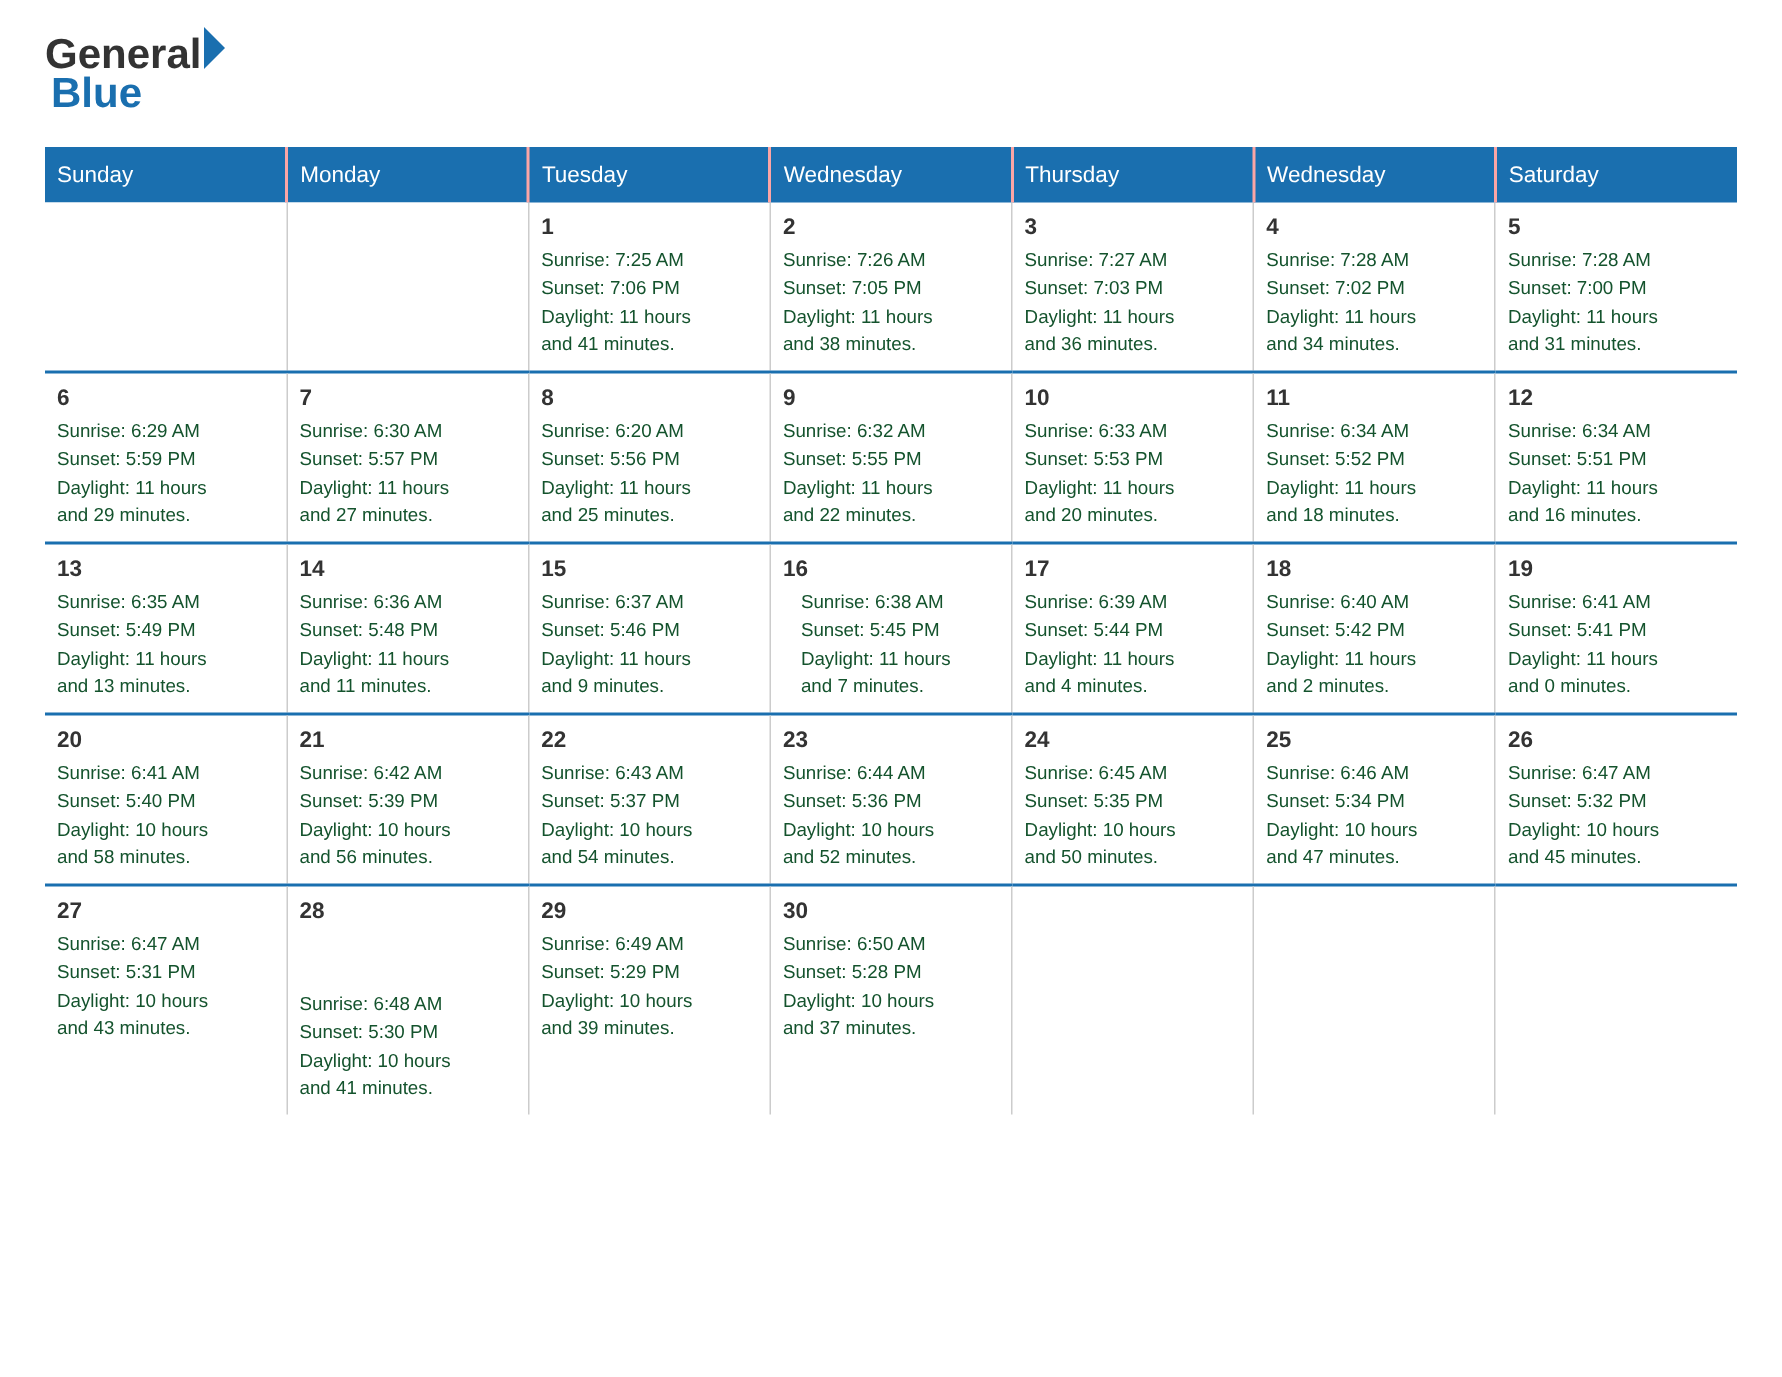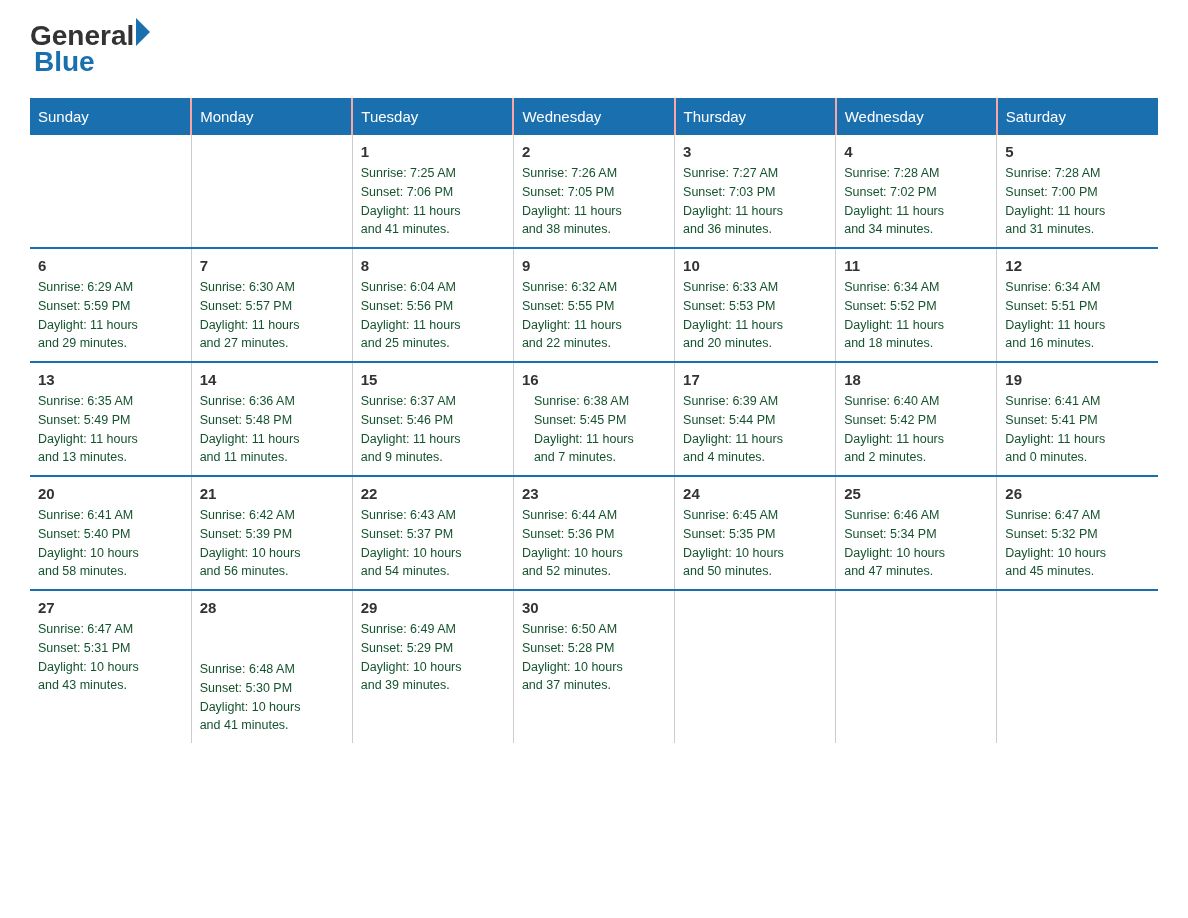--- a/index.html
+++ b/index.html
@@ -180,21 +180,21 @@
         </td>
         <td>
           <span class="day-number">7</span>
           <div class="day-info" style="white-space: pre-line;">Sunrise: 6:30 AM
 Sunset: 5:57 PM
 Daylight: 11 hours
 and 27 minutes.</div>
         </td>
         <td>
           <span class="day-number">8</span>
-          <div class="day-info" style="white-space: pre-line;">Sunrise: 6:04 AM
+          <div class="day-info" style="white-space: pre-line;">Sunrise: 6:20 AM
 Sunset: 5:56 PM
 Daylight: 11 hours
 and 25 minutes.</div>
         </td>
         <td>
           <span class="day-number">9</span>
           <div class="day-info" style="white-space: pre-line;">Sunrise: 6:32 AM
 Sunset: 5:55 PM
 Daylight: 11 hours
 and 22 minutes.</div>

